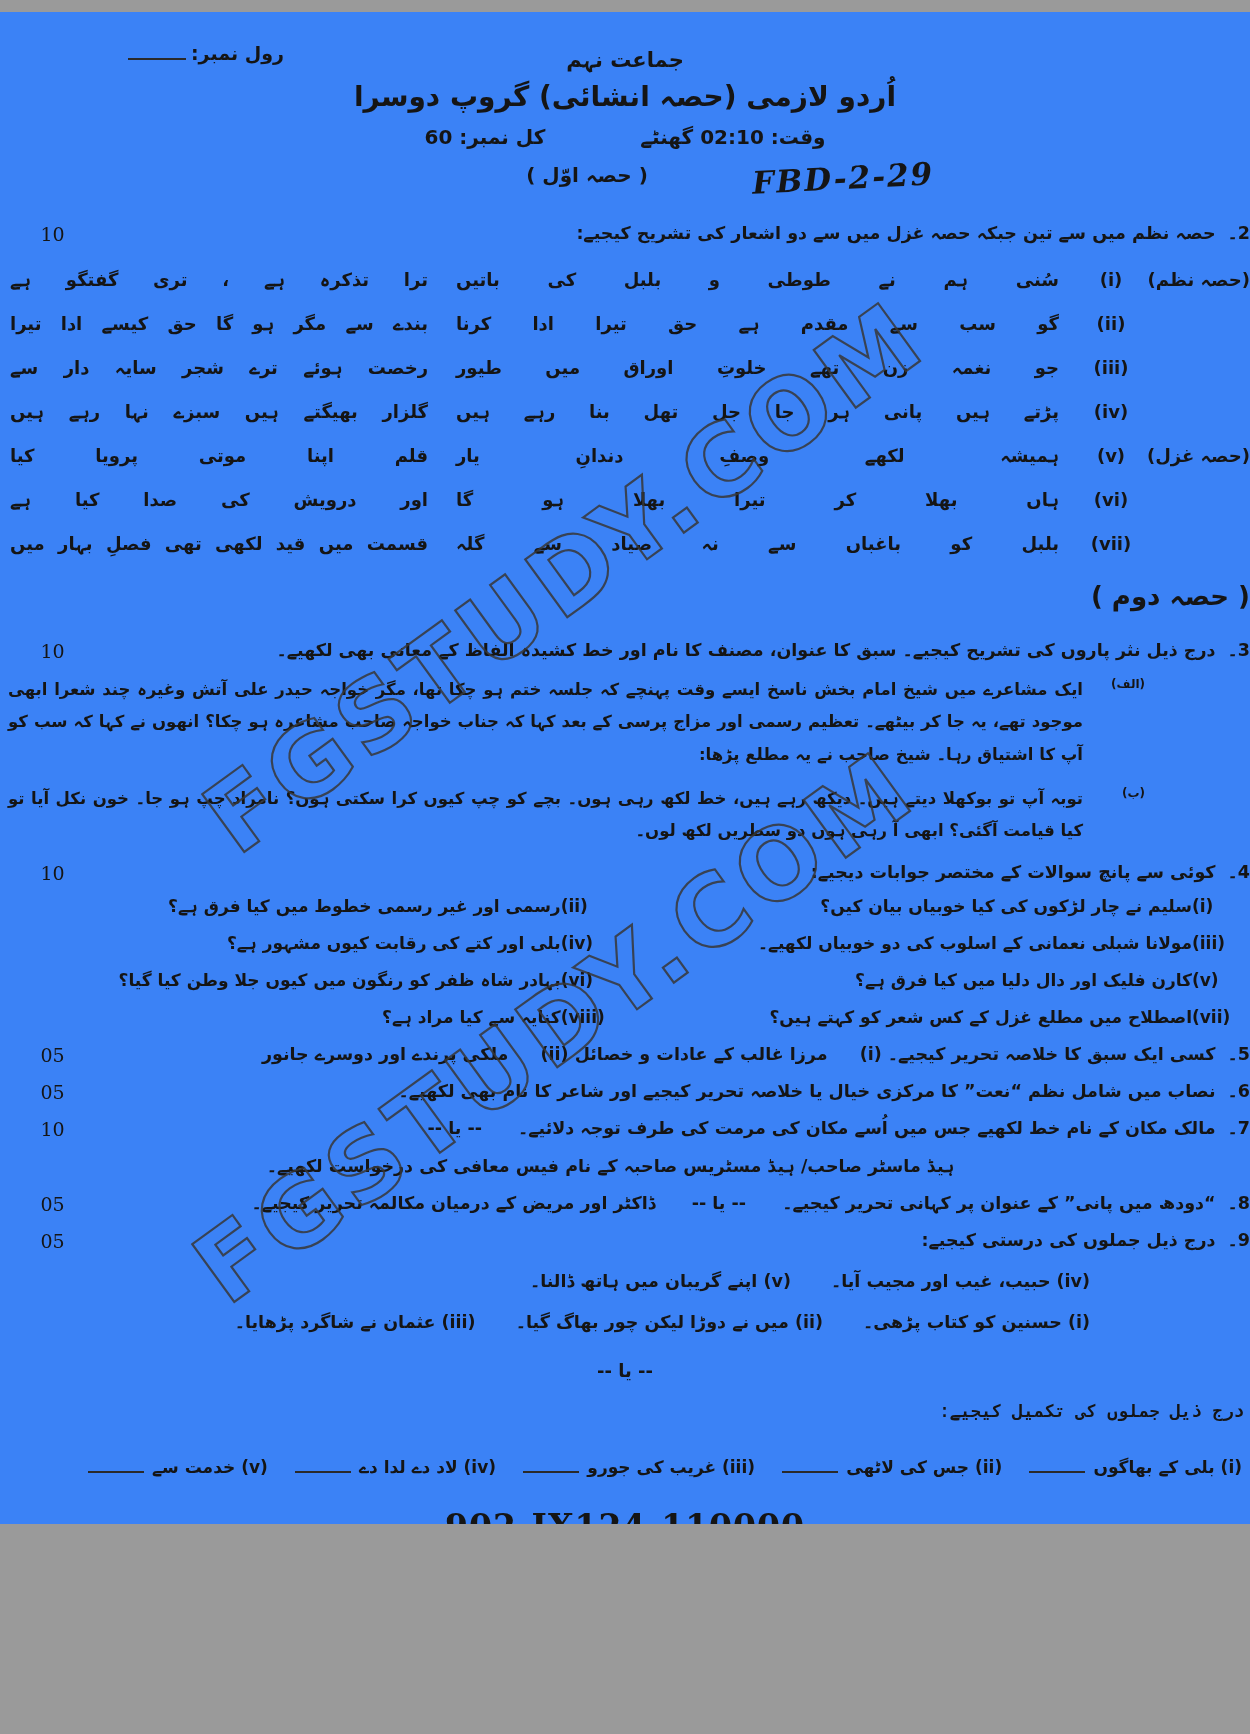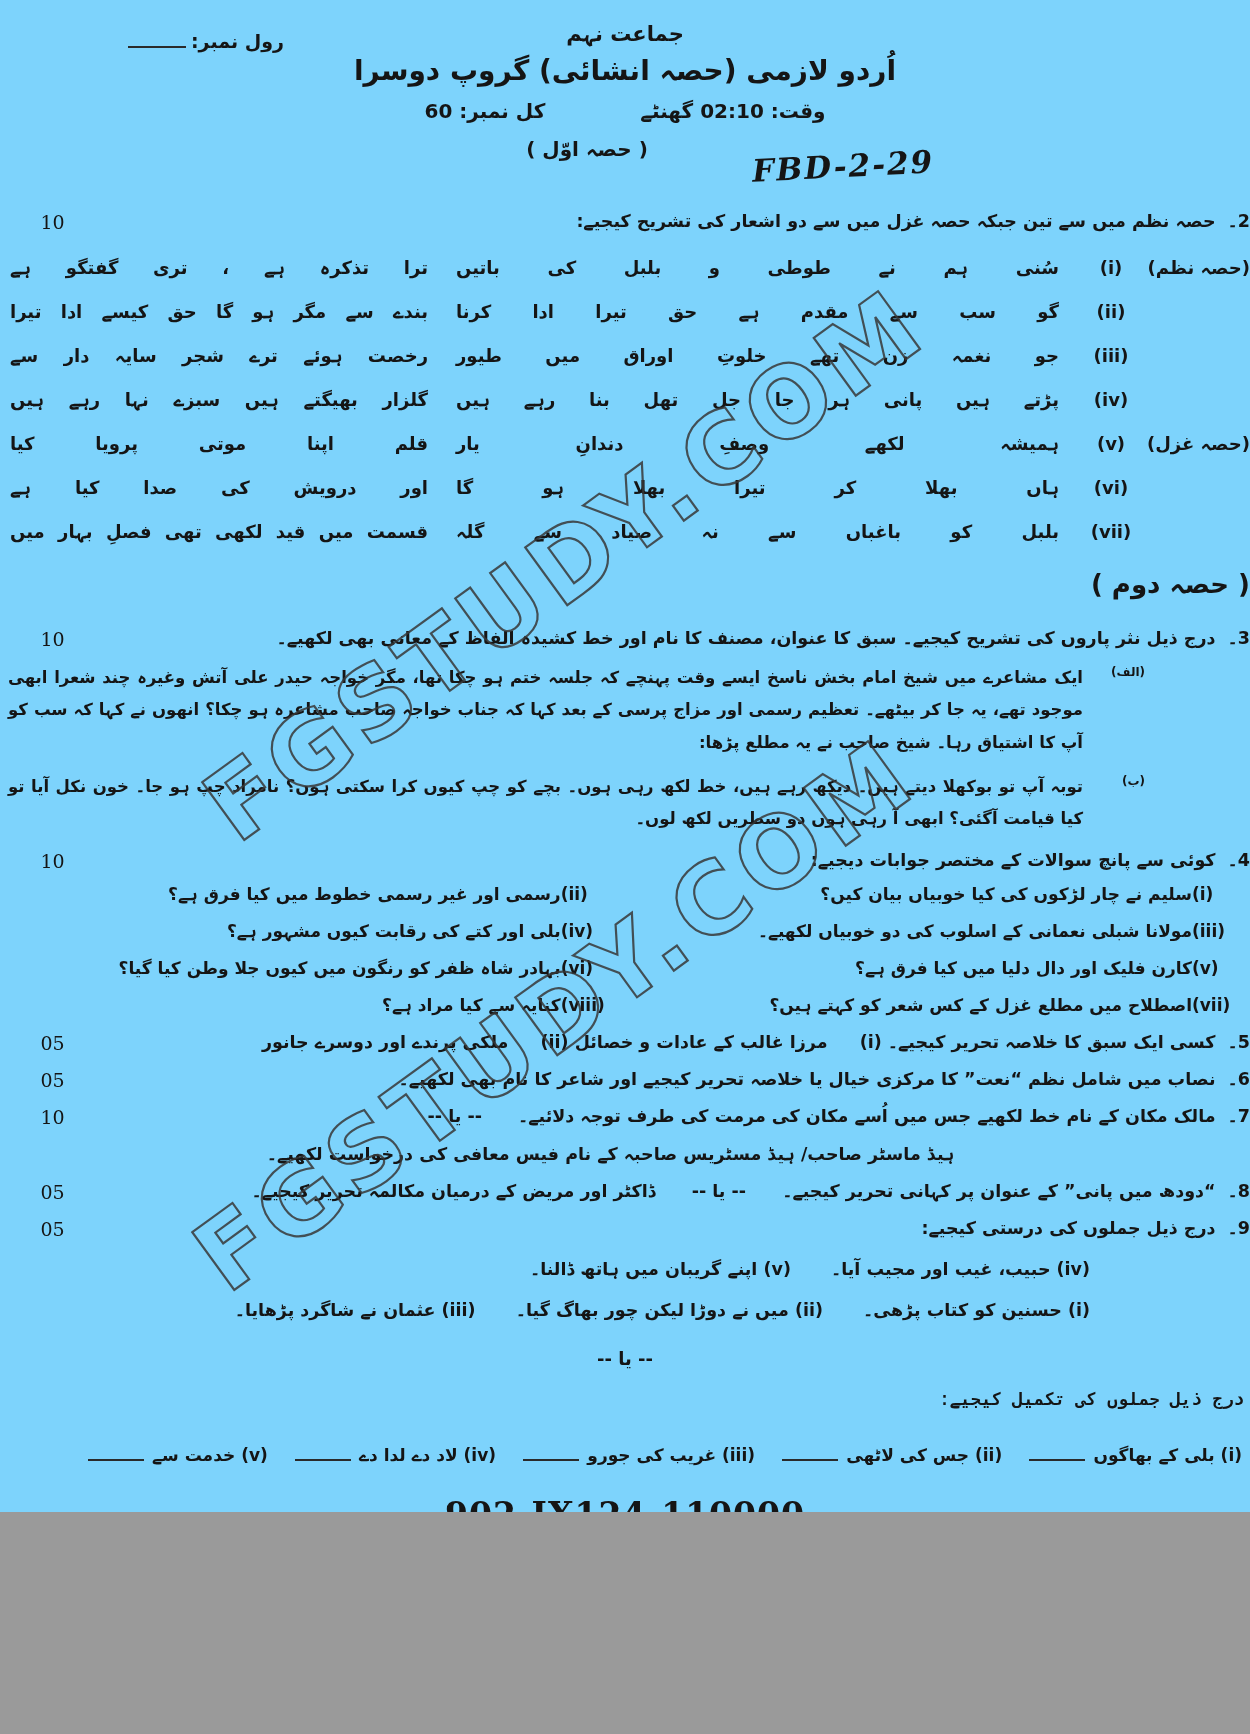--- a/index.html
+++ b/index.html
@@ -1,30 +1,30 @@
 <!DOCTYPE html>
 <html lang="ur"><head>
 <meta charset="utf-8">
 <style>
   html,body { margin:0; padding:0; background:#9a9a9a; }
   .page {
-    position:relative; width:1250px; height:1512px; margin:0 auto;
-    background:#7dd3fc; color:#151515; overflow:hidden;
+    position:relative; width:1250px; height:1512px; margin:12px auto;
+    background:#3b82f6; color:#151515; overflow:hidden;
     font-family:"DejaVu Sans", sans-serif;
   }
 
   
   .head { position:relative; height:208px; }
   .roll {
     position:absolute; top:30px; left:128px; font-size:19px; font-weight:bold;
     direction:rtl; white-space:nowrap;
   }
   .blank { display:inline-block; border-bottom:2px solid #2a2a2a; height:15px; vertical-align:baseline; }
   .roll-blank { width:58px; margin-inline-start:5px; }
-  .h-class { text-align:center; padding-top:22px; font-size:21px; font-weight:bold; direction:rtl; }
+  .h-class { text-align:center; padding-top:36px; font-size:21px; font-weight:bold; direction:rtl; }
   .h-title { text-align:center; margin-top:8px; font-size:28px; font-weight:bold; direction:rtl; }
   .h-meta { display:flex; direction:rtl; justify-content:center; gap:95px; margin-top:12px;
             font-size:20px; font-weight:bold; }
   .h-sec { text-align:center; margin-top:14px; font-size:20px; font-weight:bold; direction:rtl;
            transform:translateX(-38px); }
   .hand {
     position:absolute; left:752px; top:148px; font-family:"DejaVu Serif", serif;
     font-style:italic; font-size:31px; font-weight:bold; letter-spacing:2px;
     transform:rotate(-3deg); white-space:nowrap;
   }

